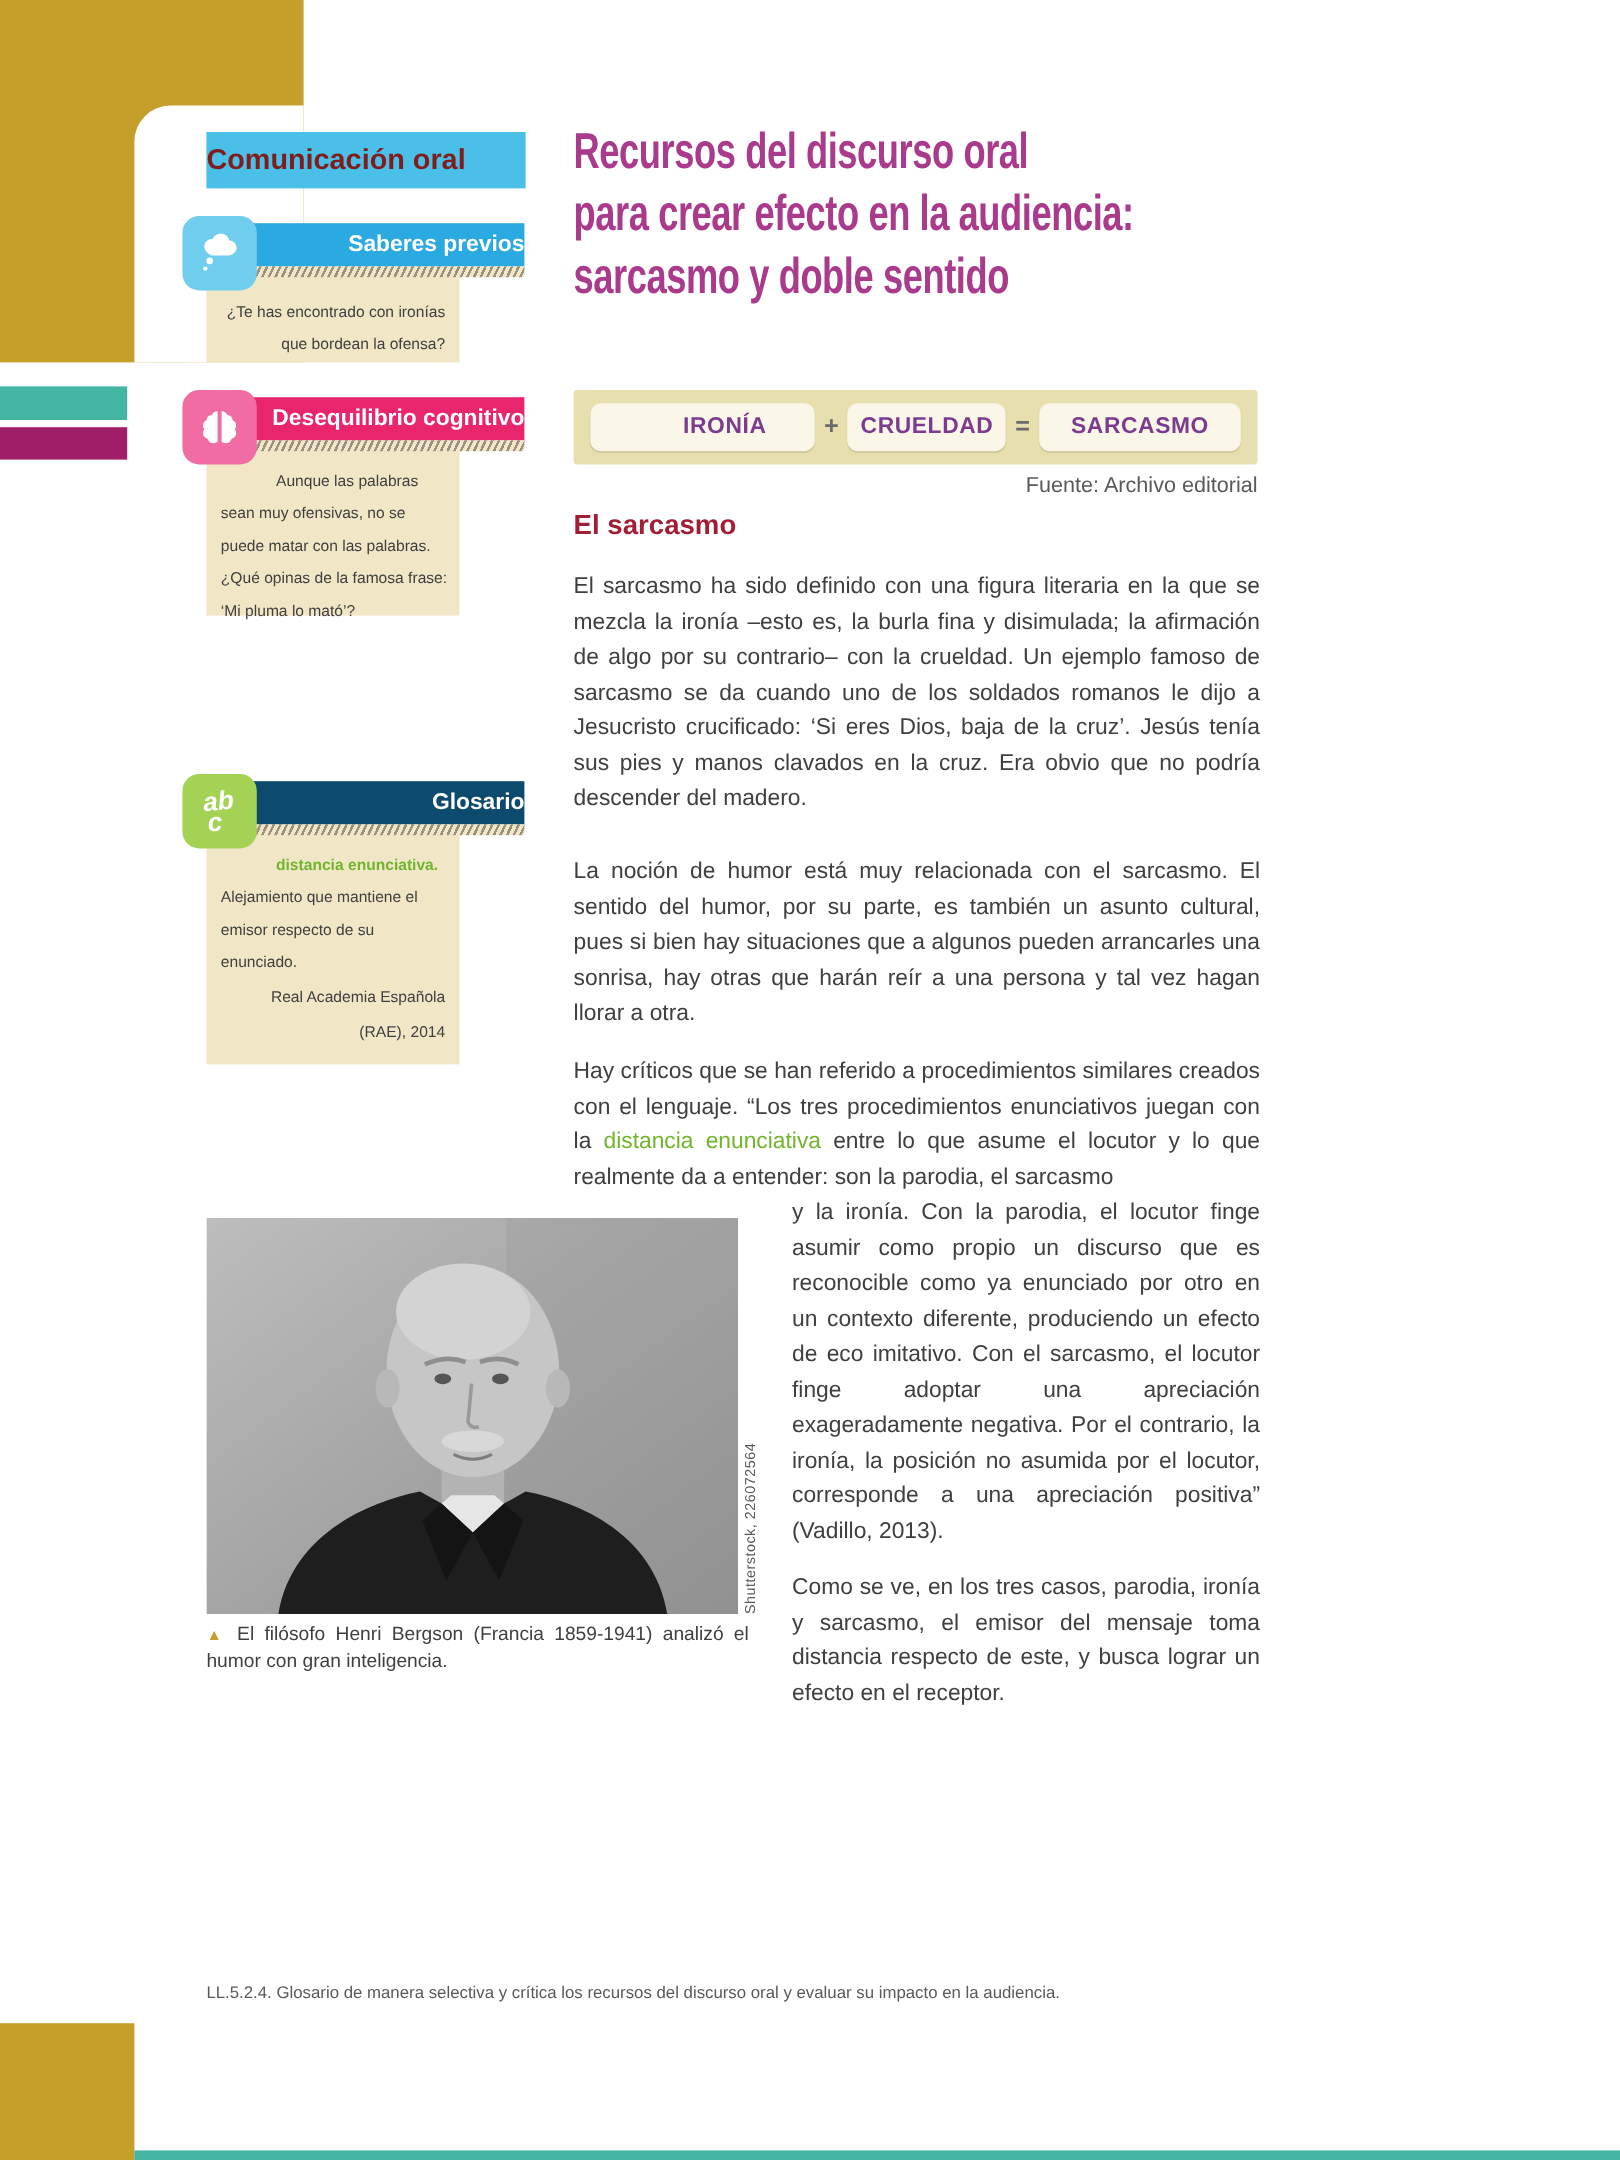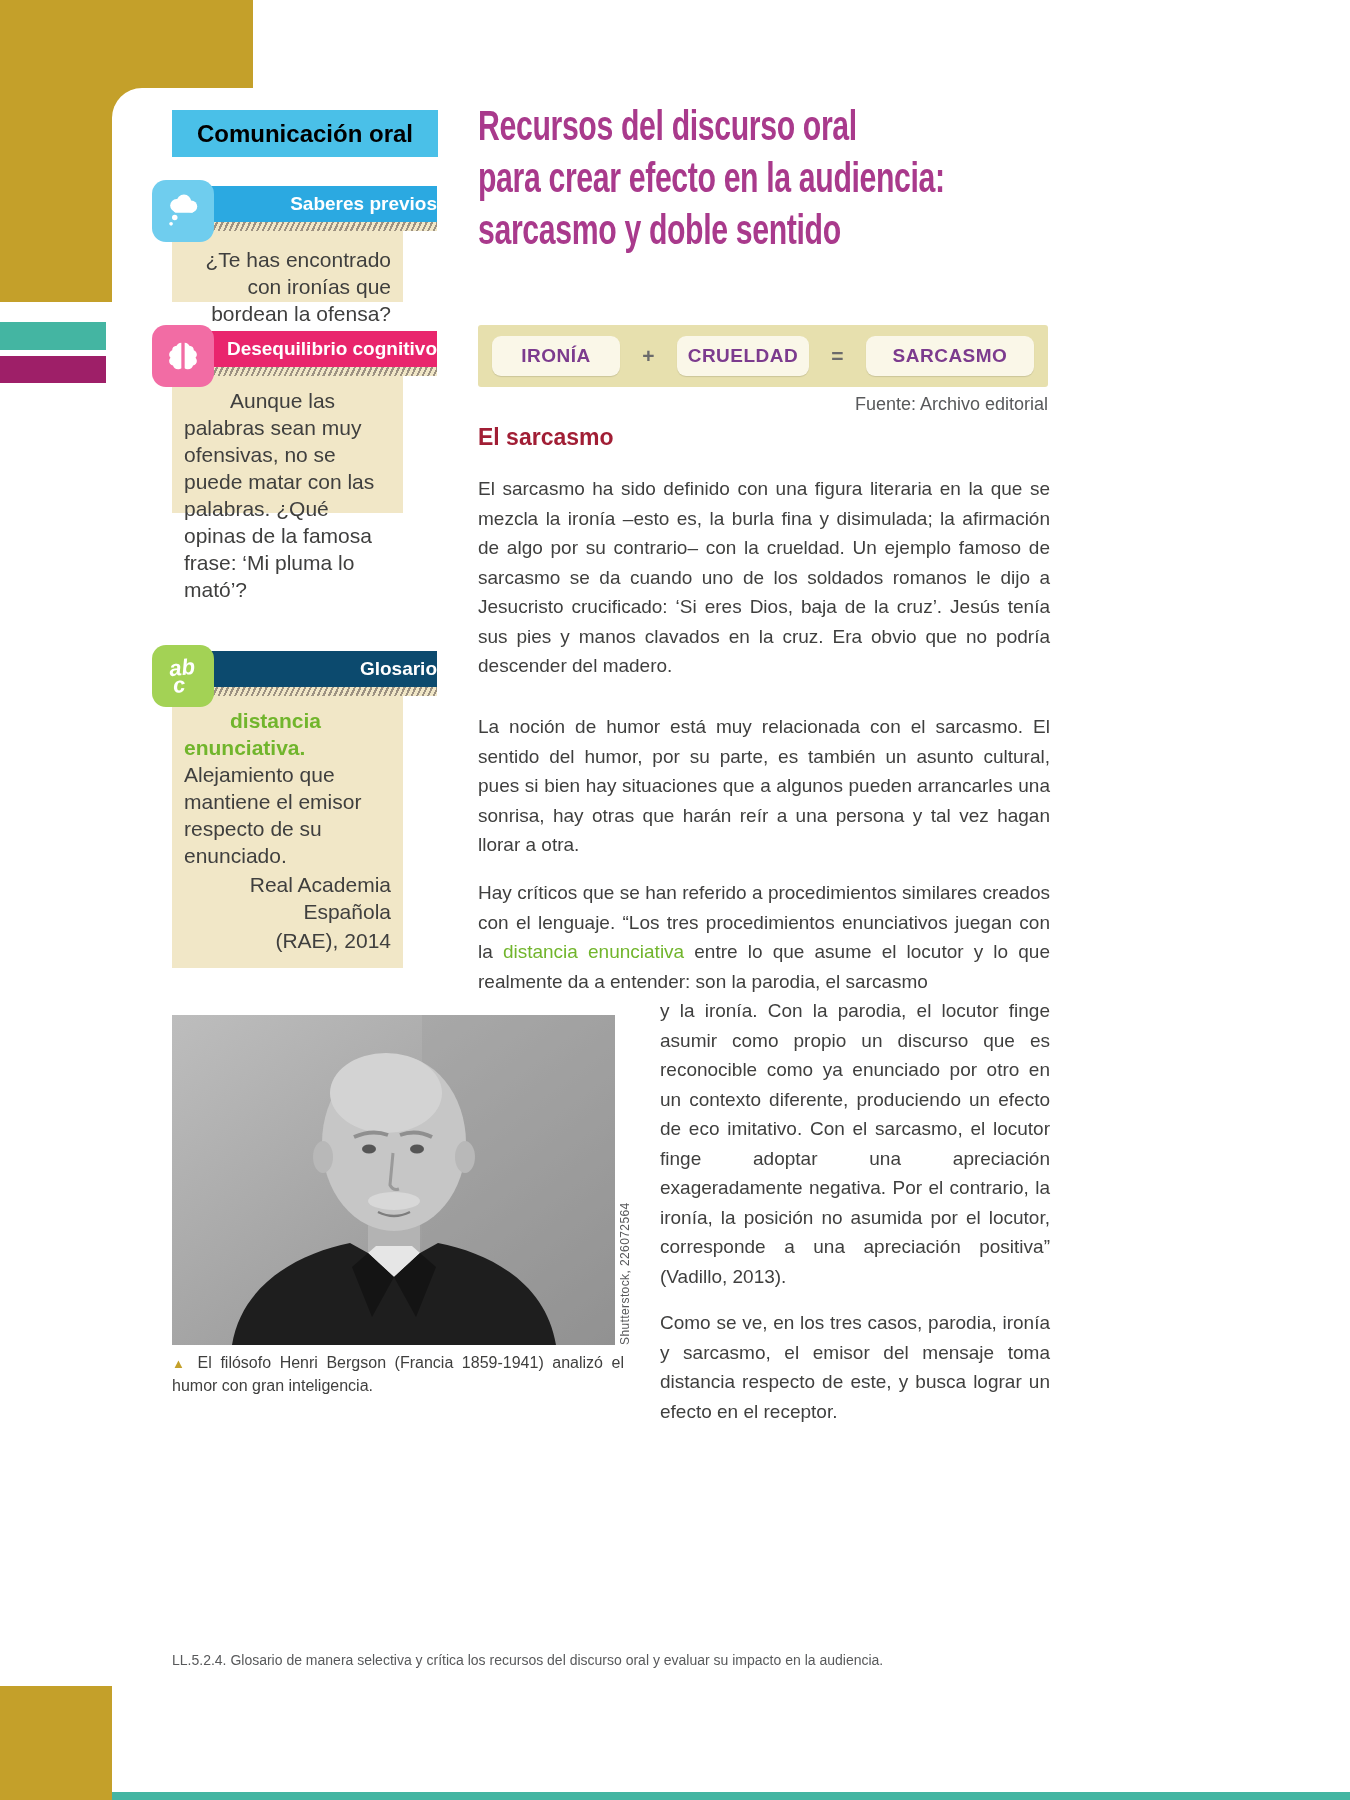--- a/index.html
+++ b/index.html
@@ -10,43 +10,43 @@
   
   .gold-top    { position:absolute; left:0; top:0; width:253px; height:302px; background:#C4A02A; }
   .gold-notch  { position:absolute; left:112px; top:88px; width:141px; height:214px; background:#ffffff; border-top-left-radius:30px; }
   .teal-stripe    { position:absolute; left:0; top:322px; width:106px; height:28px; background:#44B5A2; }
   .magenta-stripe { position:absolute; left:0; top:356px; width:106px; height:27px; background:#9E1F68; }
   .gold-bottom { position:absolute; left:0; top:1686px; width:112px; height:114px; background:#C4A02A; }
   .teal-bottom { position:absolute; left:112px; top:1792px; width:1238px; height:8px; background:#44B5A2; }
 
   
   .com-oral { position:absolute; left:172px; top:110px; width:266px; height:47px; background:#4AC0E8;
-    color:#000000; font-weight:bold; font-size:24px; text-align:center; line-height:47px; }
+    color:#7f1d1d; font-weight:bold; font-size:24px; line-height:47px; }
 
   .icon-tile { position:absolute; width:62px; height:62px; border-radius:14px;
     display:flex; align-items:center; justify-content:center; z-index:3; }
   #sp-icon { left:152px; top:180px; background:#6FCDEE; }
   #dc-icon { left:152px; top:325px; background:#F26CA4; }
   #gl-icon { left:152px; top:645px; background:#A3D255; }
   .abc-glyph { color:#fff; font-weight:bold; font-style:italic; font-size:22px; line-height:17px; text-align:left; transform:rotate(-6deg); }
   .abc-glyph span { display:block; }
   .abc-glyph .c { margin-left:2px; }
 
   .side-title { position:absolute; left:205px; width:232px; height:36px; color:#fff; font-weight:bold;
     font-size:19px; text-align:right; line-height:36px; z-index:2; }
   #sp-bar { top:186px; background:#2BA9E1; }
   #dc-bar { top:331px; background:#E9256D; }
   #gl-bar { top:651px; background:#0c4a6e; }
 
   .hatch { position:absolute; left:205px; width:232px; height:9px; z-index:2;
     background:repeating-linear-gradient(115deg, #9c9181 0, #9c9181 2px, #f1e7c7 2px, #f1e7c7 5px); }
   #sp-hatch { top:222px; } #dc-hatch { top:367px; } #gl-hatch { top:687px; }
 
-  .beige-box { position:absolute; left:172px; width:231px; background:#F1E7C7; color:#3F3F3E;
-    font-size:21px; line-height:27px; box-sizing:border-box; }
+  .beige-box { position:absolute; left:172px; width:211px; background:#F1E7C7; color:#3F3F3E;
+    font-size:13px; line-height:27px; box-sizing:border-box; }
   #sp-body { top:222px; height:80px; padding:24px 12px 8px 14px; text-align:right; }
   #dc-body { top:367px; height:146px; padding:20px 10px 8px 12px; text-align:left; text-indent:46px; }
   #gl-body { top:687px; padding:20px 12px 14px 12px; }
   .gl-term { color:#71B52C; font-weight:bold; text-indent:46px; }
   .gl-source { text-align:right; margin-top:2px; }
 
   .photo { position:absolute; left:172px; top:1015px; width:443px; height:330px; }
   .credit { position:absolute; left:618px; top:1180px; height:165px; writing-mode:vertical-rl;
     transform:rotate(180deg); font-size:12px; color:#58595B; letter-spacing:.4px; }
   .caption { position:absolute; left:172px; top:1352px; width:452px; font-size:16px; line-height:22px;
@@ -56,21 +56,21 @@
   
   .title { position:absolute; left:478px; top:100px; color:#A93A8C; font-weight:bold; }
   .title-line { font-size:42px; line-height:52px; letter-spacing:-.5px; white-space:nowrap;
     transform:scaleX(.72); transform-origin:left center; }
 
   .banner { position:absolute; left:478px; top:325px; width:570px; height:62px; background:#E7E0AE;
     border-radius:3px; display:flex; align-items:center; justify-content:space-between;
     padding:0 14px; box-sizing:border-box; }
   .term-box { background:#FAF7E8; border-radius:9px; height:40px; line-height:40px; text-align:center;
     font-weight:bold; font-size:19px; color:#7C3B8E; letter-spacing:.5px; box-shadow:0 1px 1px rgba(0,0,0,.12); }
-  #t1 { width:128px; } #t2 { width:132px; } #t3 { width:168px; }
+  #t1 { width:150px;padding-left:37px; } #t2 { width:132px; } #t3 { width:168px; }
   .op { font-size:21px; color:#6b6b6b; font-weight:bold; }
 
   .fuente { position:absolute; left:478px; top:394px; width:570px; text-align:right; font-size:18px; color:#58595B; }
   .heading { position:absolute; left:478px; top:424px; font-size:23px; font-weight:bold; color:#A11E35; }
 
   .body-text { position:absolute; color:#3F3F3E; font-size:19px; line-height:29.5px; text-align:justify; }
   #p1  { left:478px; top:474px; width:572px; }
   #p2  { left:478px; top:712px; width:572px; }
   #p3w { left:478px; top:878px; width:572px; }
   #p3n { left:660px; top:996px; width:390px; }

